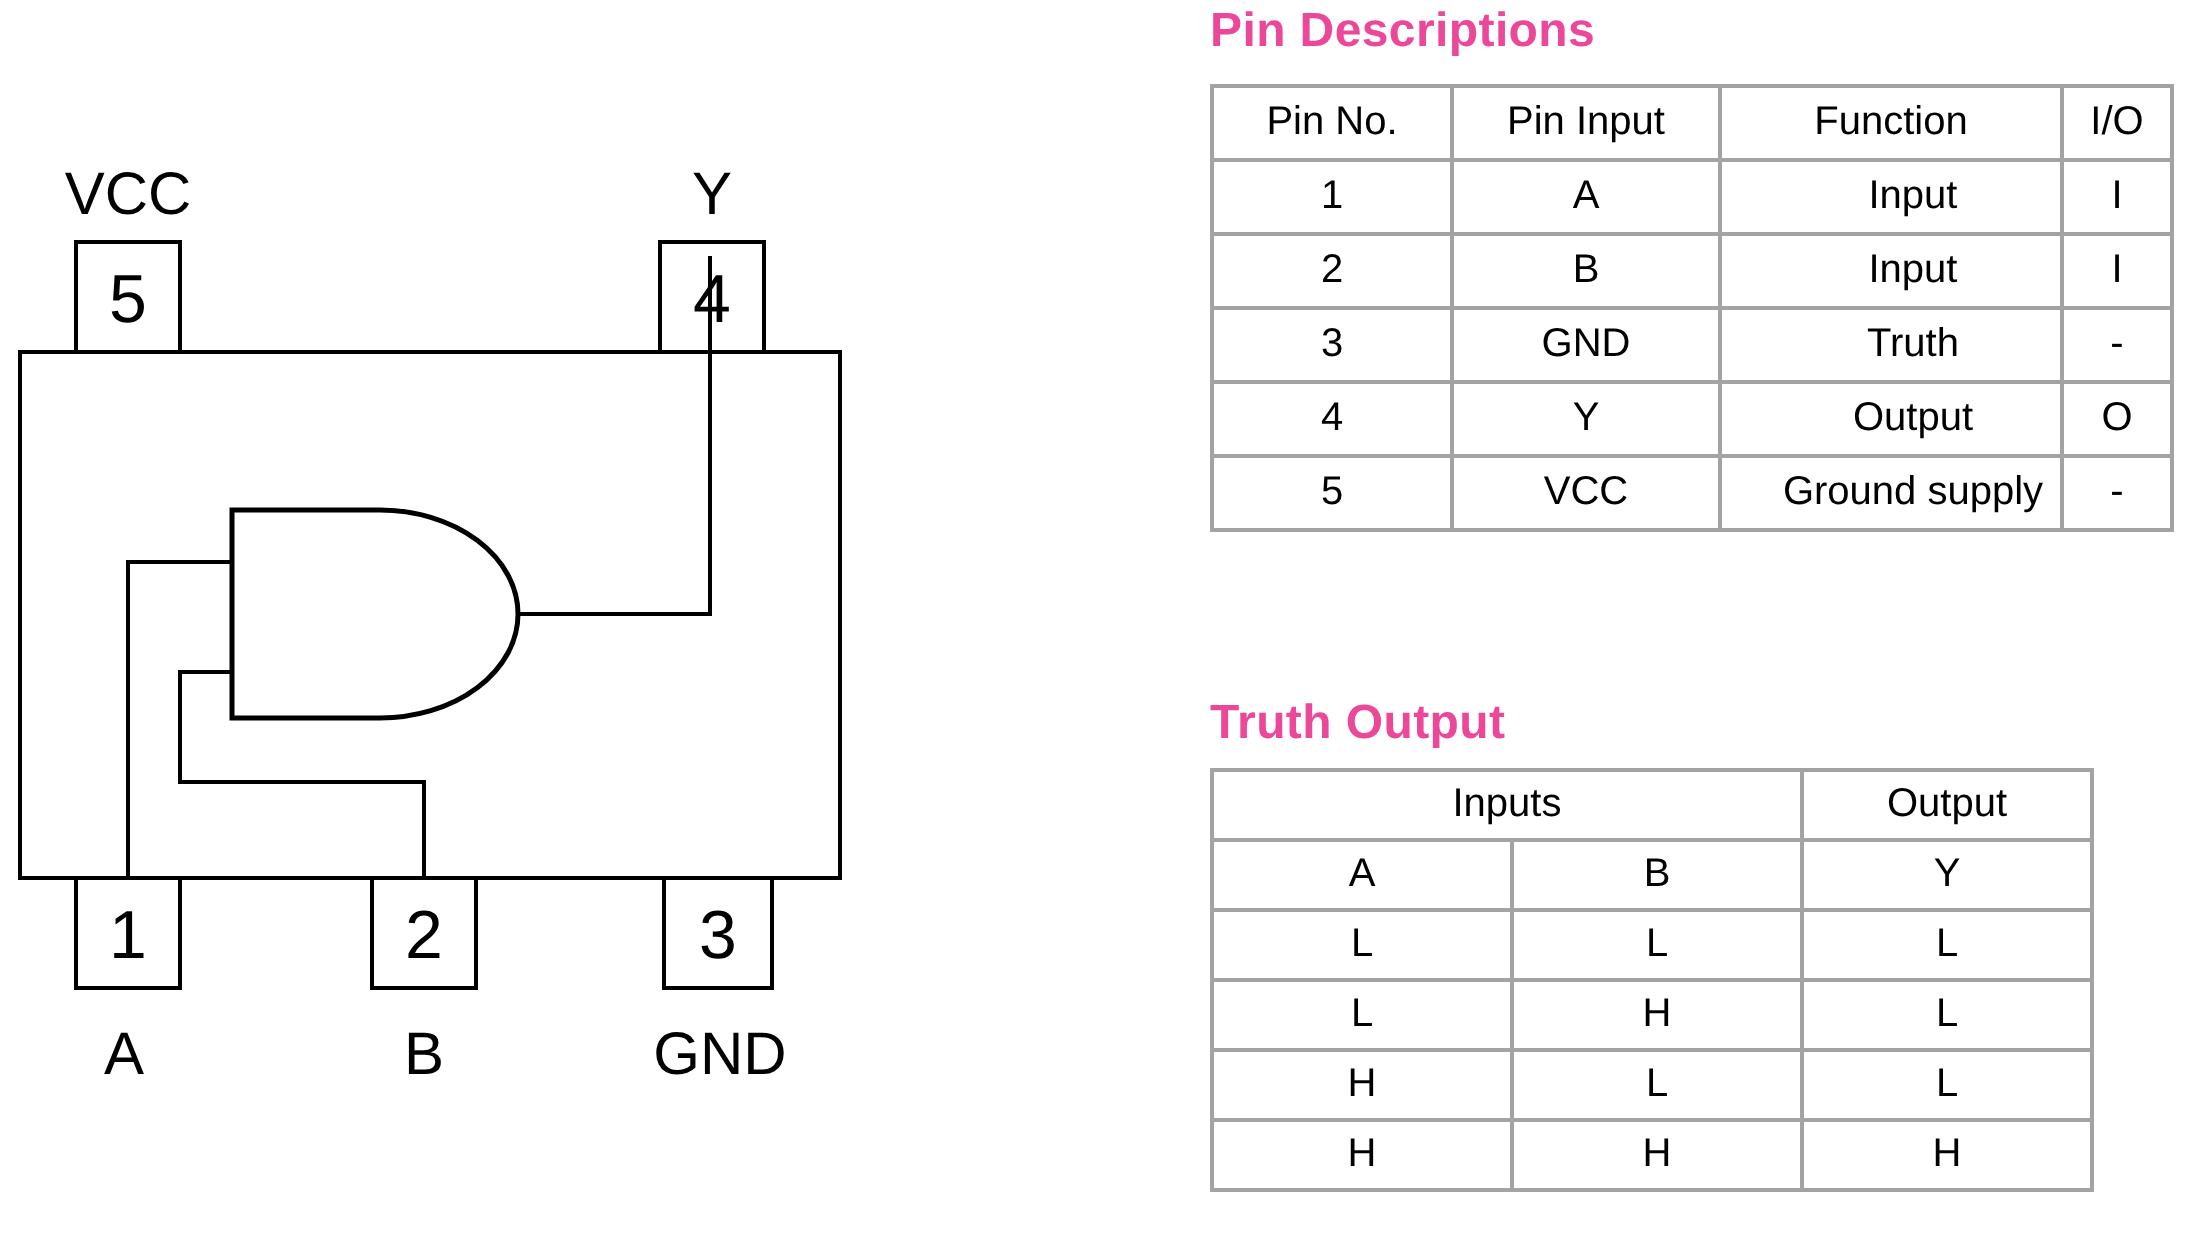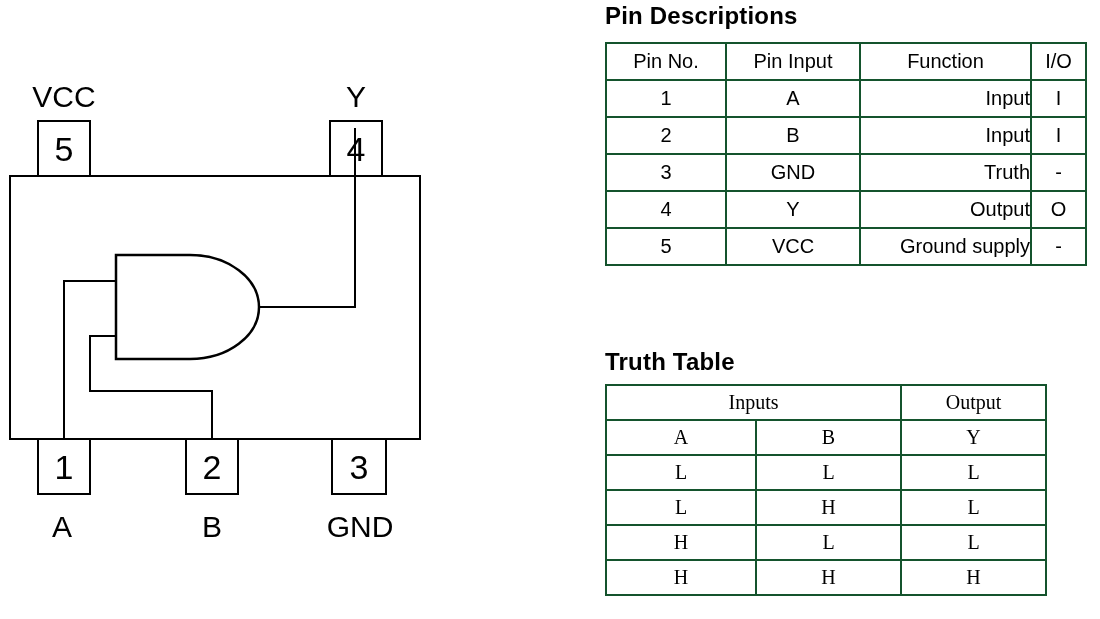--- a/index.html
+++ b/index.html
@@ -20,48 +20,48 @@
     left: 0;
     top: 0;
     width: 430px;
     height: 560px;
   }
   .section-title {
     position: absolute;
     margin: 0;
     font-size: 24px;
     font-weight: 700;
-    color: #000000;
+    color: #ec4899;
     letter-spacing: 0.2px;
     white-space: nowrap;
   }
   #pin-desc-title { left: 605px; top: 2px; }
   #truth-title    { left: 605px; top: 348px; }
 
   table {
     position: absolute;
     border-collapse: collapse;
     table-layout: fixed;
     font-size: 20px;
     background: #ffffff;
   }
   th, td {
-    border: 2px solid #14532d;
+    border: 2px solid #a3a3a3;
     font-weight: 400;
     text-align: center;
     vertical-align: middle;
     padding: 0;
     overflow: hidden;
     white-space: nowrap;
   }
   #pin-table { left: 605px; top: 42px; }
   #pin-table th, #pin-table td { height: 37px; }
-  #pin-table td.col-func { text-align: right; padding-left: 22px; }
+  #pin-table td.col-func { text-align: center; padding-left: 22px; }
 
-  #truth-table { left: 605px; top: 384px; font-family: Liberation Serif, serif; }
+  #truth-table { left: 605px; top: 384px; }
   #truth-table th, #truth-table td { height: 35px; }
 
   svg text { user-select: none; }
 </style>
 </head>
 <body>
 
 <div class="canvas">
 
   <div class="schematic">
@@ -138,21 +138,21 @@
       </tr>
       <tr>
         <td>5</td>
         <td>VCC</td>
         <td class="col-func">Ground supply</td>
         <td>-</td>
       </tr>
     </tbody>
   </table>
 
-  <h2 class="section-title" id="truth-title">Truth Table</h2>
+  <h2 class="section-title" id="truth-title">Truth Output</h2>
 
   <table id="truth-table">
     <colgroup>
       <col style="width:150px">
         <col style="width:145px">
         <col style="width:145px">
     </colgroup>
     <tbody>
       <tr>
         <th colspan="2">Inputs</th>

